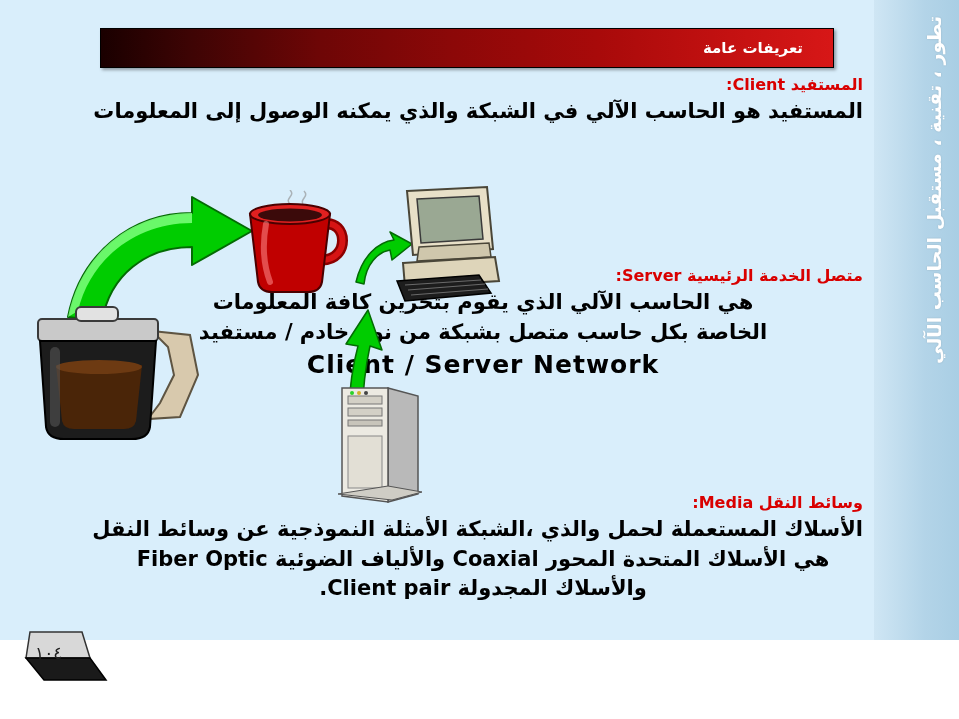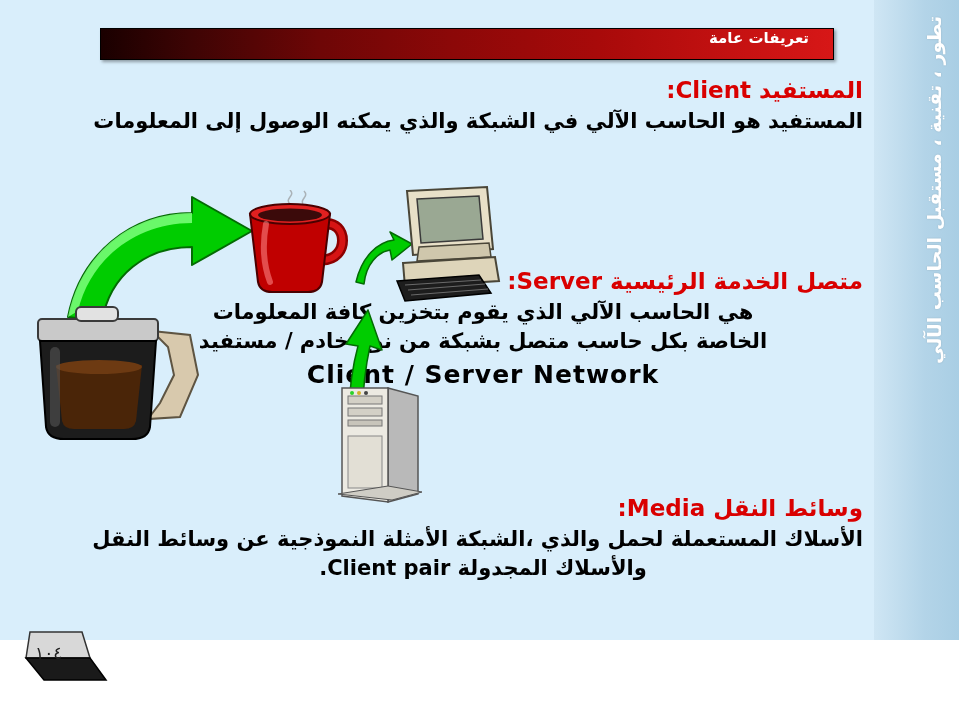--- a/index.html
+++ b/index.html
@@ -77,46 +77,47 @@
     height: 79px;
     background: #ffffff;
   }
 
   
   .title-bar {
     position: absolute;
     left: 100px;
     top: 28px;
     width: 734px;
-    height: 32px;
+    height: 40px;
     background: linear-gradient(90deg, #1a0000 0%, #3d0404 12%, #6e0606 30%, #8c0808 48%, #a80a0a 68%, #c41111 86%, #d71717 100%);
     border: 1px solid #000000;
     box-shadow: 2px 2px 3px rgba(0,0,0,0.35);
     display: flex;
+    align-items: center;
     justify-content: flex-start;
-    padding-right: 24px;
+    padding-right: 30px;
     box-sizing: border-box;
   }
   .title-bar .title-text {
     color: #ffffff;
     font-size: 15px;
     font-weight: bold;
     font-family: "DejaVu Sans", "Liberation Sans", sans-serif;
   }
 
   
   .block {
     position: absolute;
     text-align: right;
     direction: rtl;
     line-height: 1.42;
   }
   .heading {
     color: #d90000;
-    font-size: 23px;
+    font-size: 16px;
     font-weight: bold;
     white-space: nowrap;
     font-family: "DejaVu Sans", "Liberation Sans", sans-serif;
   }
   .body-line {
     color: #000000;
     font-size: 21px;
     font-weight: bold;
     white-space: nowrap;
     font-family: "DejaVu Sans", "Liberation Sans", sans-serif;
@@ -191,20 +192,21 @@
   <div class="block" id="block-server">
     <div class="heading">متصل الخدمة الرئيسية Server:</div>
     <div class="body-line">هي الحاسب الآلي الذي يقوم بتخزين كافة المعلومات</div>
     <div class="body-line">الخاصة بكل حاسب متصل بشبكة من نوع خادم / مستفيد</div>
     <div class="latin-line">Client /  Server  Network</div>
   </div>
 
   <div class="block" id="block-media">
     <div class="heading">وسائط النقل Media:</div>
     <div class="body-line">الأسلاك المستعملة لحمل والذي ،الشبكة الأمثلة النموذجية عن وسائط النقل</div>
+    <div class="body-line">هي الأسلاك المتحدة المحور Coaxial والألياف الضوئية Fiber Optic</div>
     <div class="body-line">والأسلاك المجدولة Client pair.</div>
   </div>
 
   <svg class="gfx" id="arrow-big" width="200" height="130" viewBox="0 0 200 130">
     <path d="M8 122 C 20 60, 70 18, 132 18 L 132 2 L 192 36 L 132 70 L 132 52 C 86 52, 50 80, 42 126 Z" fill="#00cc00" stroke="#046b04" stroke-width="2" stroke-linejoin="round"></path>
     <path d="M18 116 C 30 64, 76 28, 132 28 L 132 18 C 70 18, 20 60, 8 122 Z" fill="#7dff7d" opacity="0.85"></path>
   </svg>
 
   <svg class="gfx" id="arrow-small-top" width="64" height="56" viewBox="0 0 64 56">
     <path d="M4 52 C 10 26, 26 12, 42 10 L 38 2 L 60 14 L 40 30 L 38 20 C 26 22, 14 34, 12 54 Z" fill="#00cc00" stroke="#046b04" stroke-width="1.5" stroke-linejoin="round"></path>

